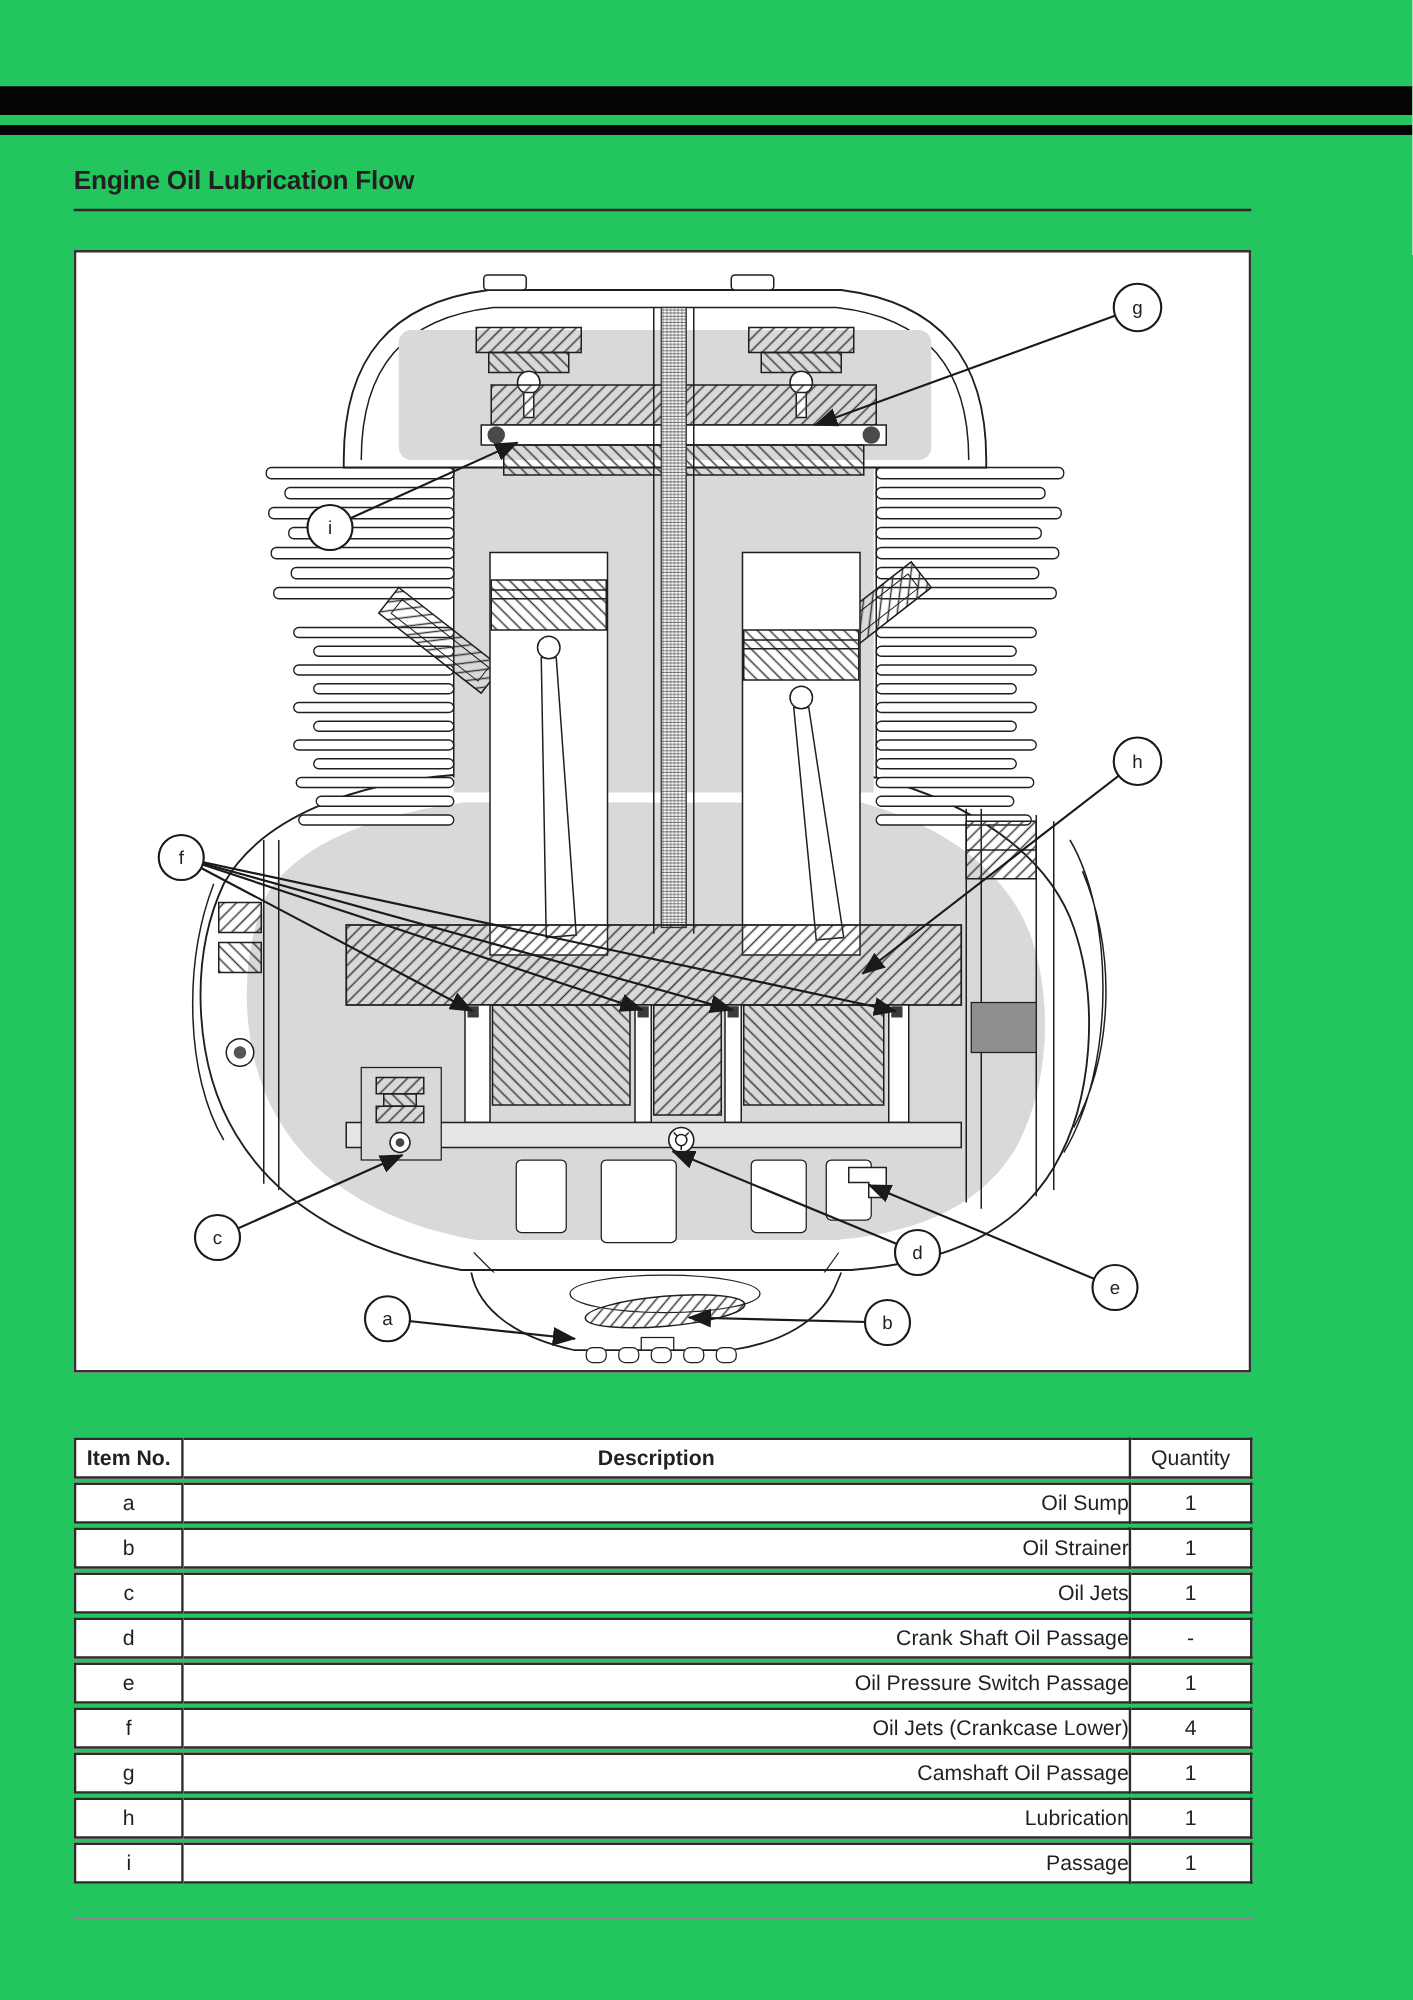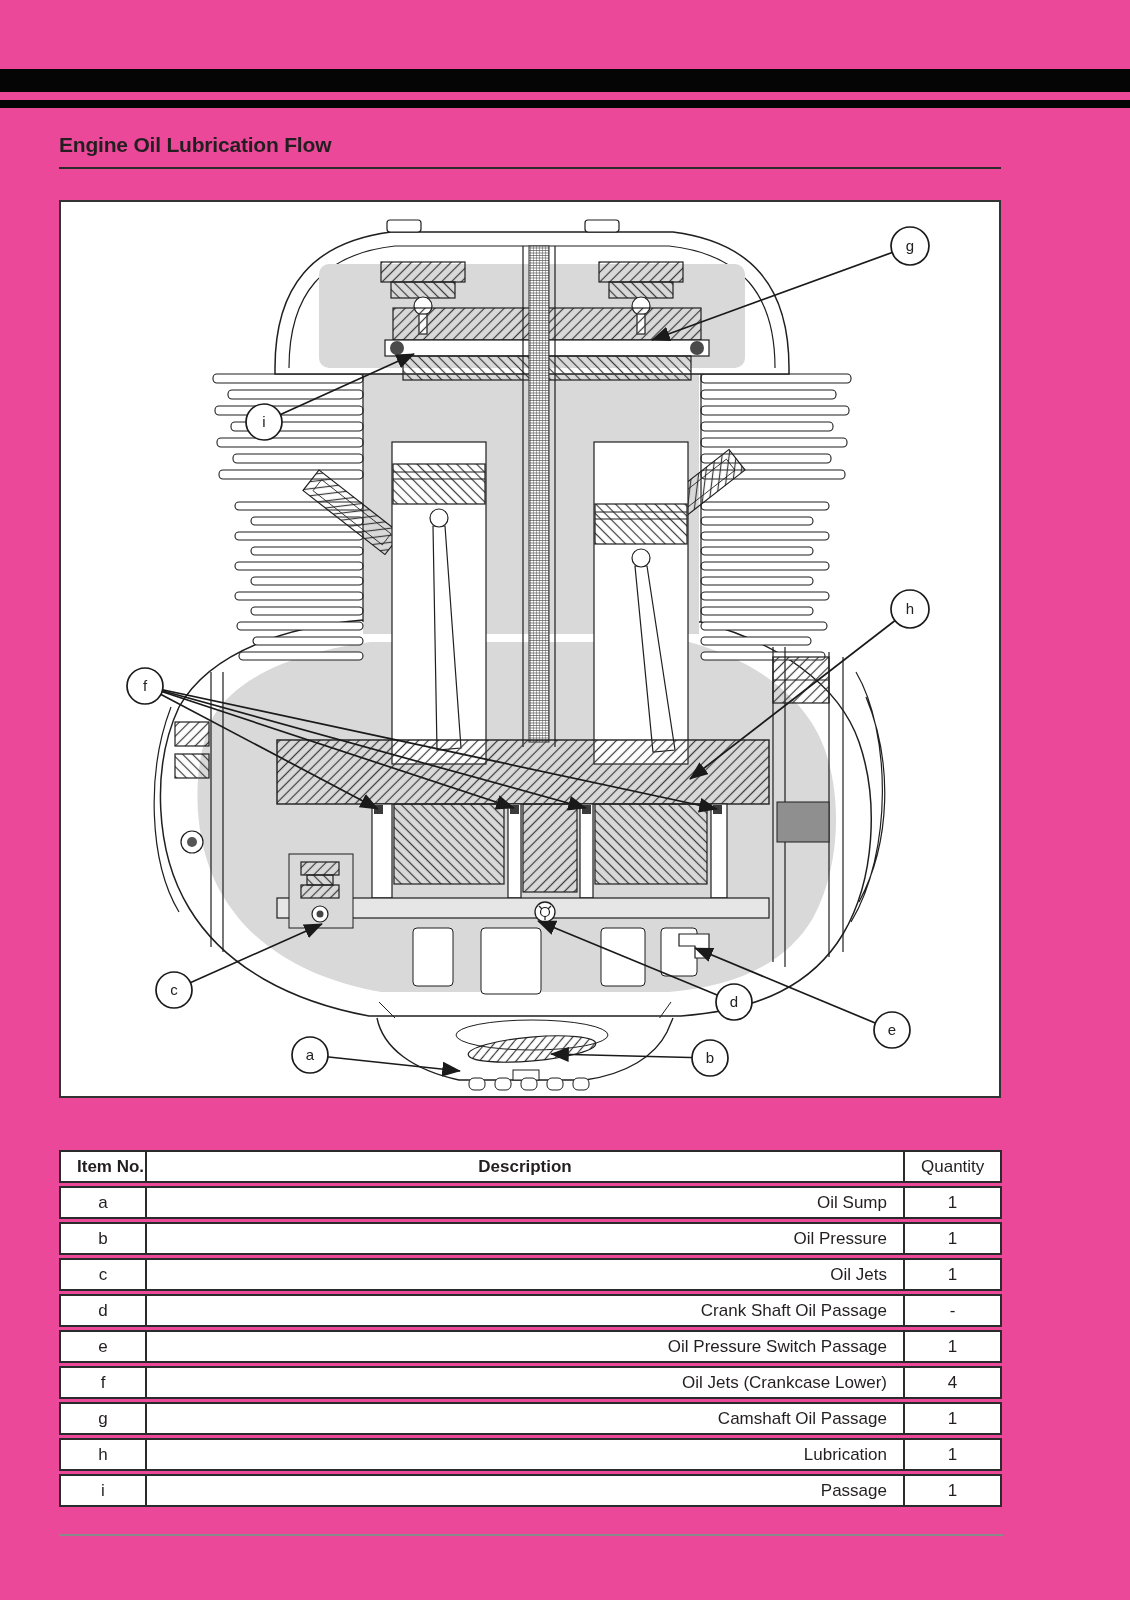--- a/index.html
+++ b/index.html
@@ -1,26 +1,26 @@
 <!DOCTYPE html>
 <html><head>
 <meta charset="utf-8">
 <style>
   html,body{margin:0;padding:0;background:#ffffff;width:1130px;font-family:"Liberation Sans",sans-serif;color:#231f20;}
-  .page{width:1130px;height:1600px;position:relative;overflow:hidden;background:#ec4899;}
+  .page{width:1130px;height:1600px;position:relative;overflow:hidden;background:#22c55e;}
   .bar-thick{margin-top:69px;height:23px;background:#050505;width:1130px;}
   .bar-thin{margin-top:8px;height:8px;background:#050505;width:1130px;}
   h1.title{margin:24px 0 0 59px;width:942px;font-size:21px;font-weight:700;letter-spacing:-0.2px;
     line-height:26px;border-bottom:2px solid #2b2b2b;padding-bottom:9px;}
   .figure-box{margin:31px 0 0 59px;width:938px;height:894px;border:2px solid #333;background:#fff;}
   .figure-box svg{display:block;}
   
   table.parts{margin:49px 0 0 59px;border-collapse:separate;border-spacing:0 3px;table-layout:fixed;width:943px;}
   table.parts th,table.parts td{border-top:2px solid #2b2b2b;border-bottom:2px solid #2b2b2b;border-right:2px solid #2b2b2b;
-    height:27px;padding:1px 16px;font-size:17px;overflow:hidden;white-space:nowrap;background:#fff;}
+    height:27px;padding:1px 0;font-size:17px;overflow:hidden;white-space:nowrap;background:#fff;}
   table.parts th:first-child,table.parts td:first-child{border-left:2px solid #2b2b2b;}
   th.h-item{width:88px;text-align:center;font-weight:700;}
   th.h-desc{width:758px;font-weight:700;}
   th.h-qty{width:97px;text-align:center;font-weight:400;}
   td.c-item{text-align:center;font-size:16px;}
   td.c-desc{text-align:right;padding-left:10px;}
   td.c-qty{text-align:center;font-size:15px;}
   .footer-rule{margin:24px 0 0 59px;width:944px;height:2px;background:#8a8a8a;}
   .footer{margin:12px 0 0 57px;display:flex;align-items:center;}
   .footer .pageno{font-size:19px;color:#333;}
@@ -307,21 +307,21 @@
       <th class="h-desc">Description</th>
       <th class="h-qty">Quantity</th>
     </tr>
     <tr>
       <td class="c-item">a</td>
       <td class="c-desc">Oil Sump</td>
       <td class="c-qty">1</td>
     </tr>
     <tr>
       <td class="c-item">b</td>
-      <td class="c-desc">Oil Pressure</td>
+      <td class="c-desc">Oil Strainer</td>
       <td class="c-qty">1</td>
     </tr>
     <tr>
       <td class="c-item">c</td>
       <td class="c-desc">Oil Jets</td>
       <td class="c-qty">1</td>
     </tr>
     <tr>
       <td class="c-item">d</td>
       <td class="c-desc">Crank Shaft Oil Passage</td>

